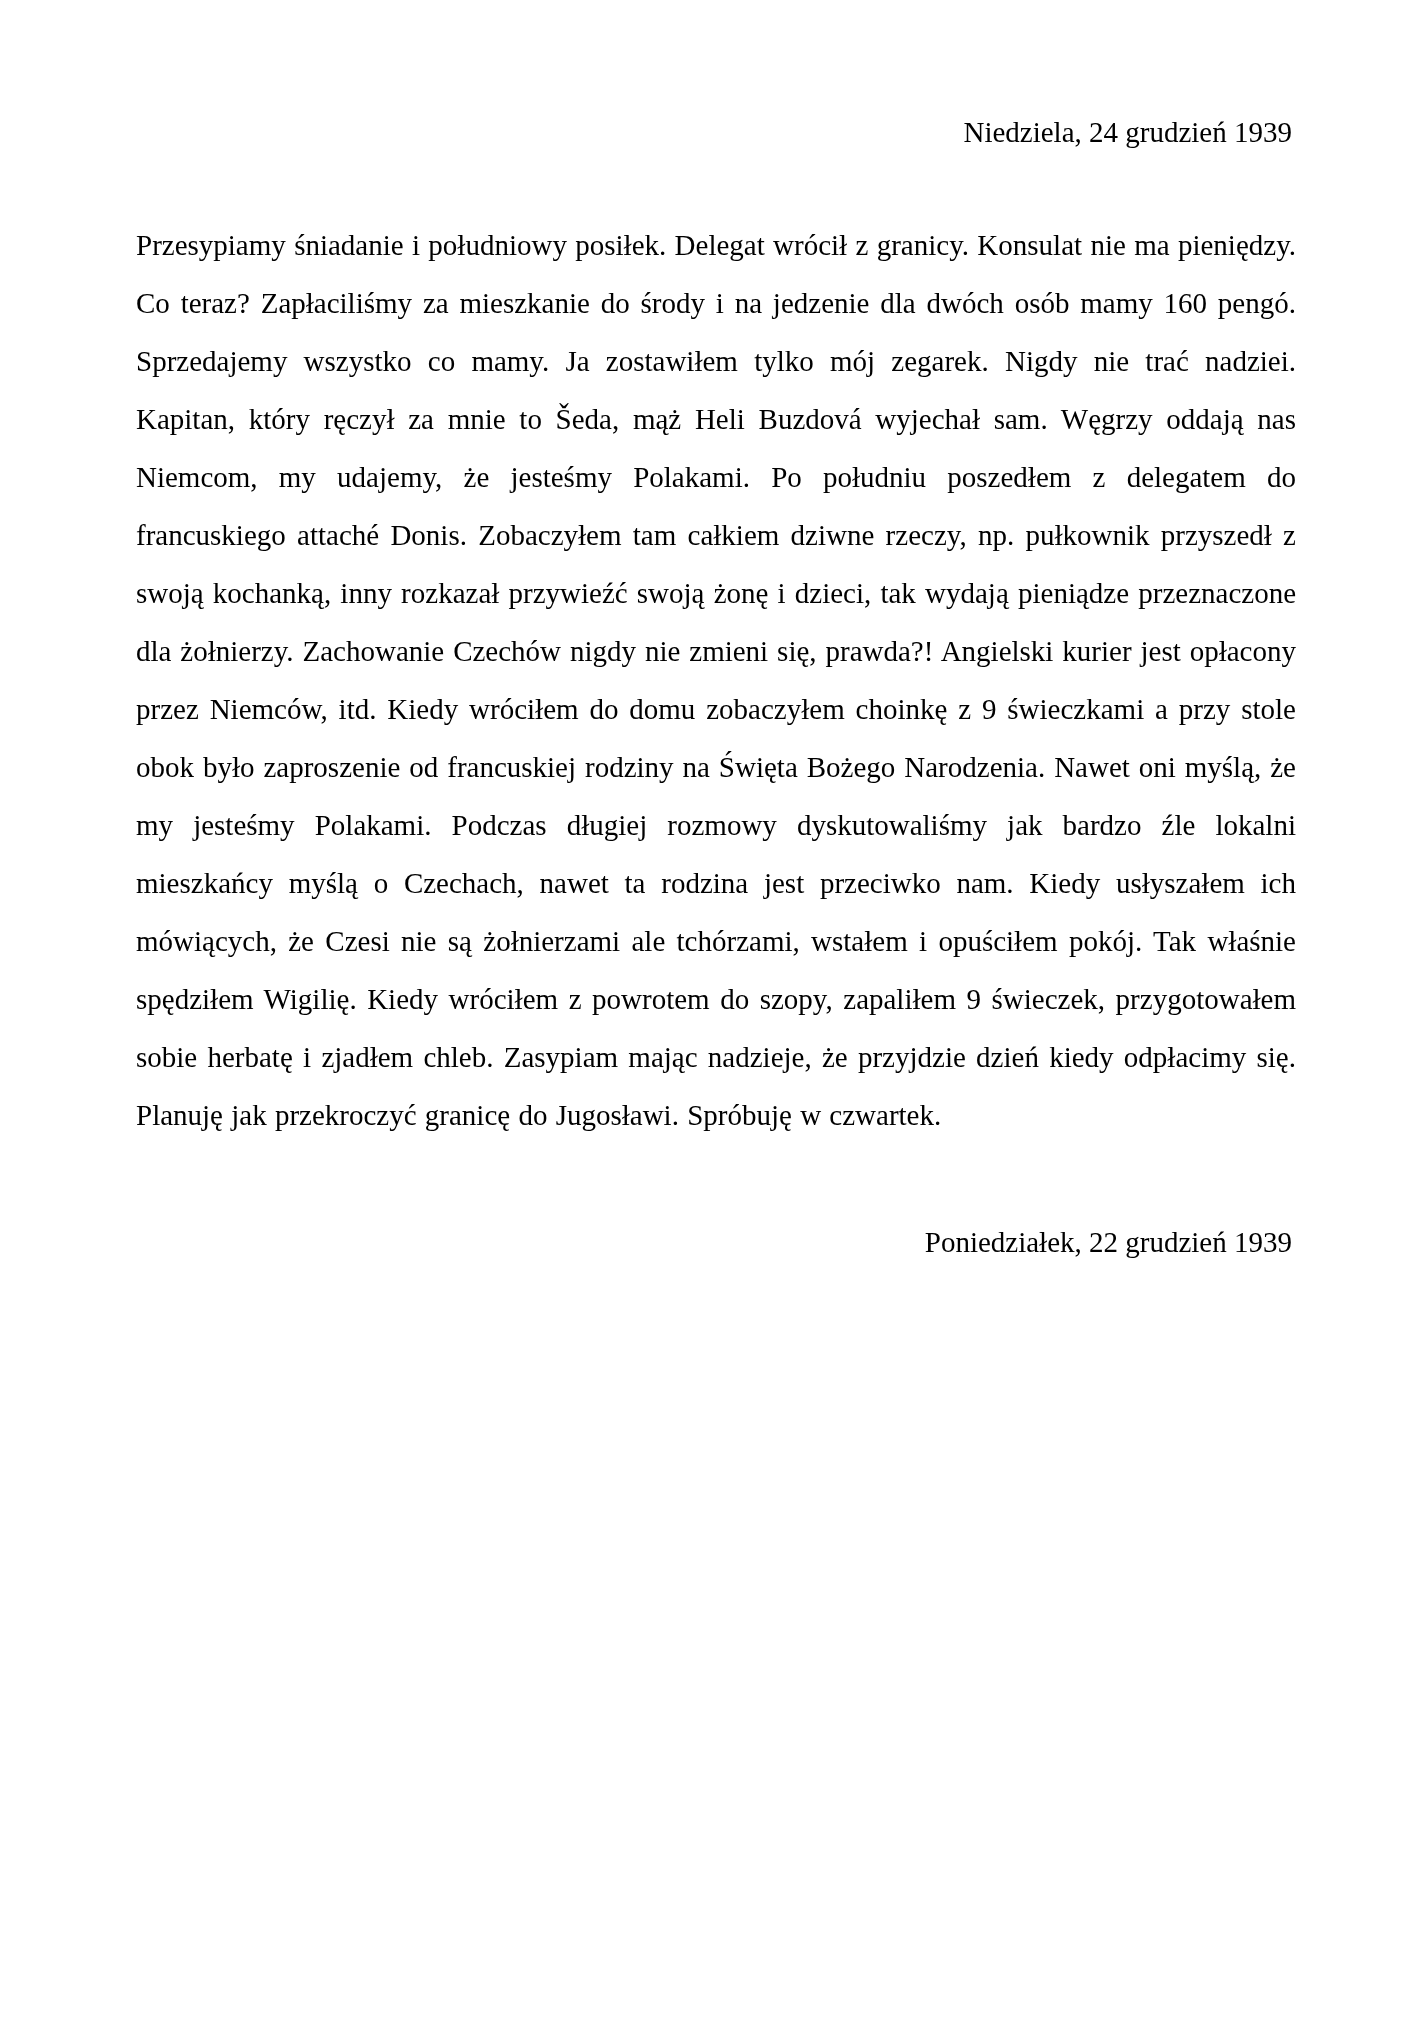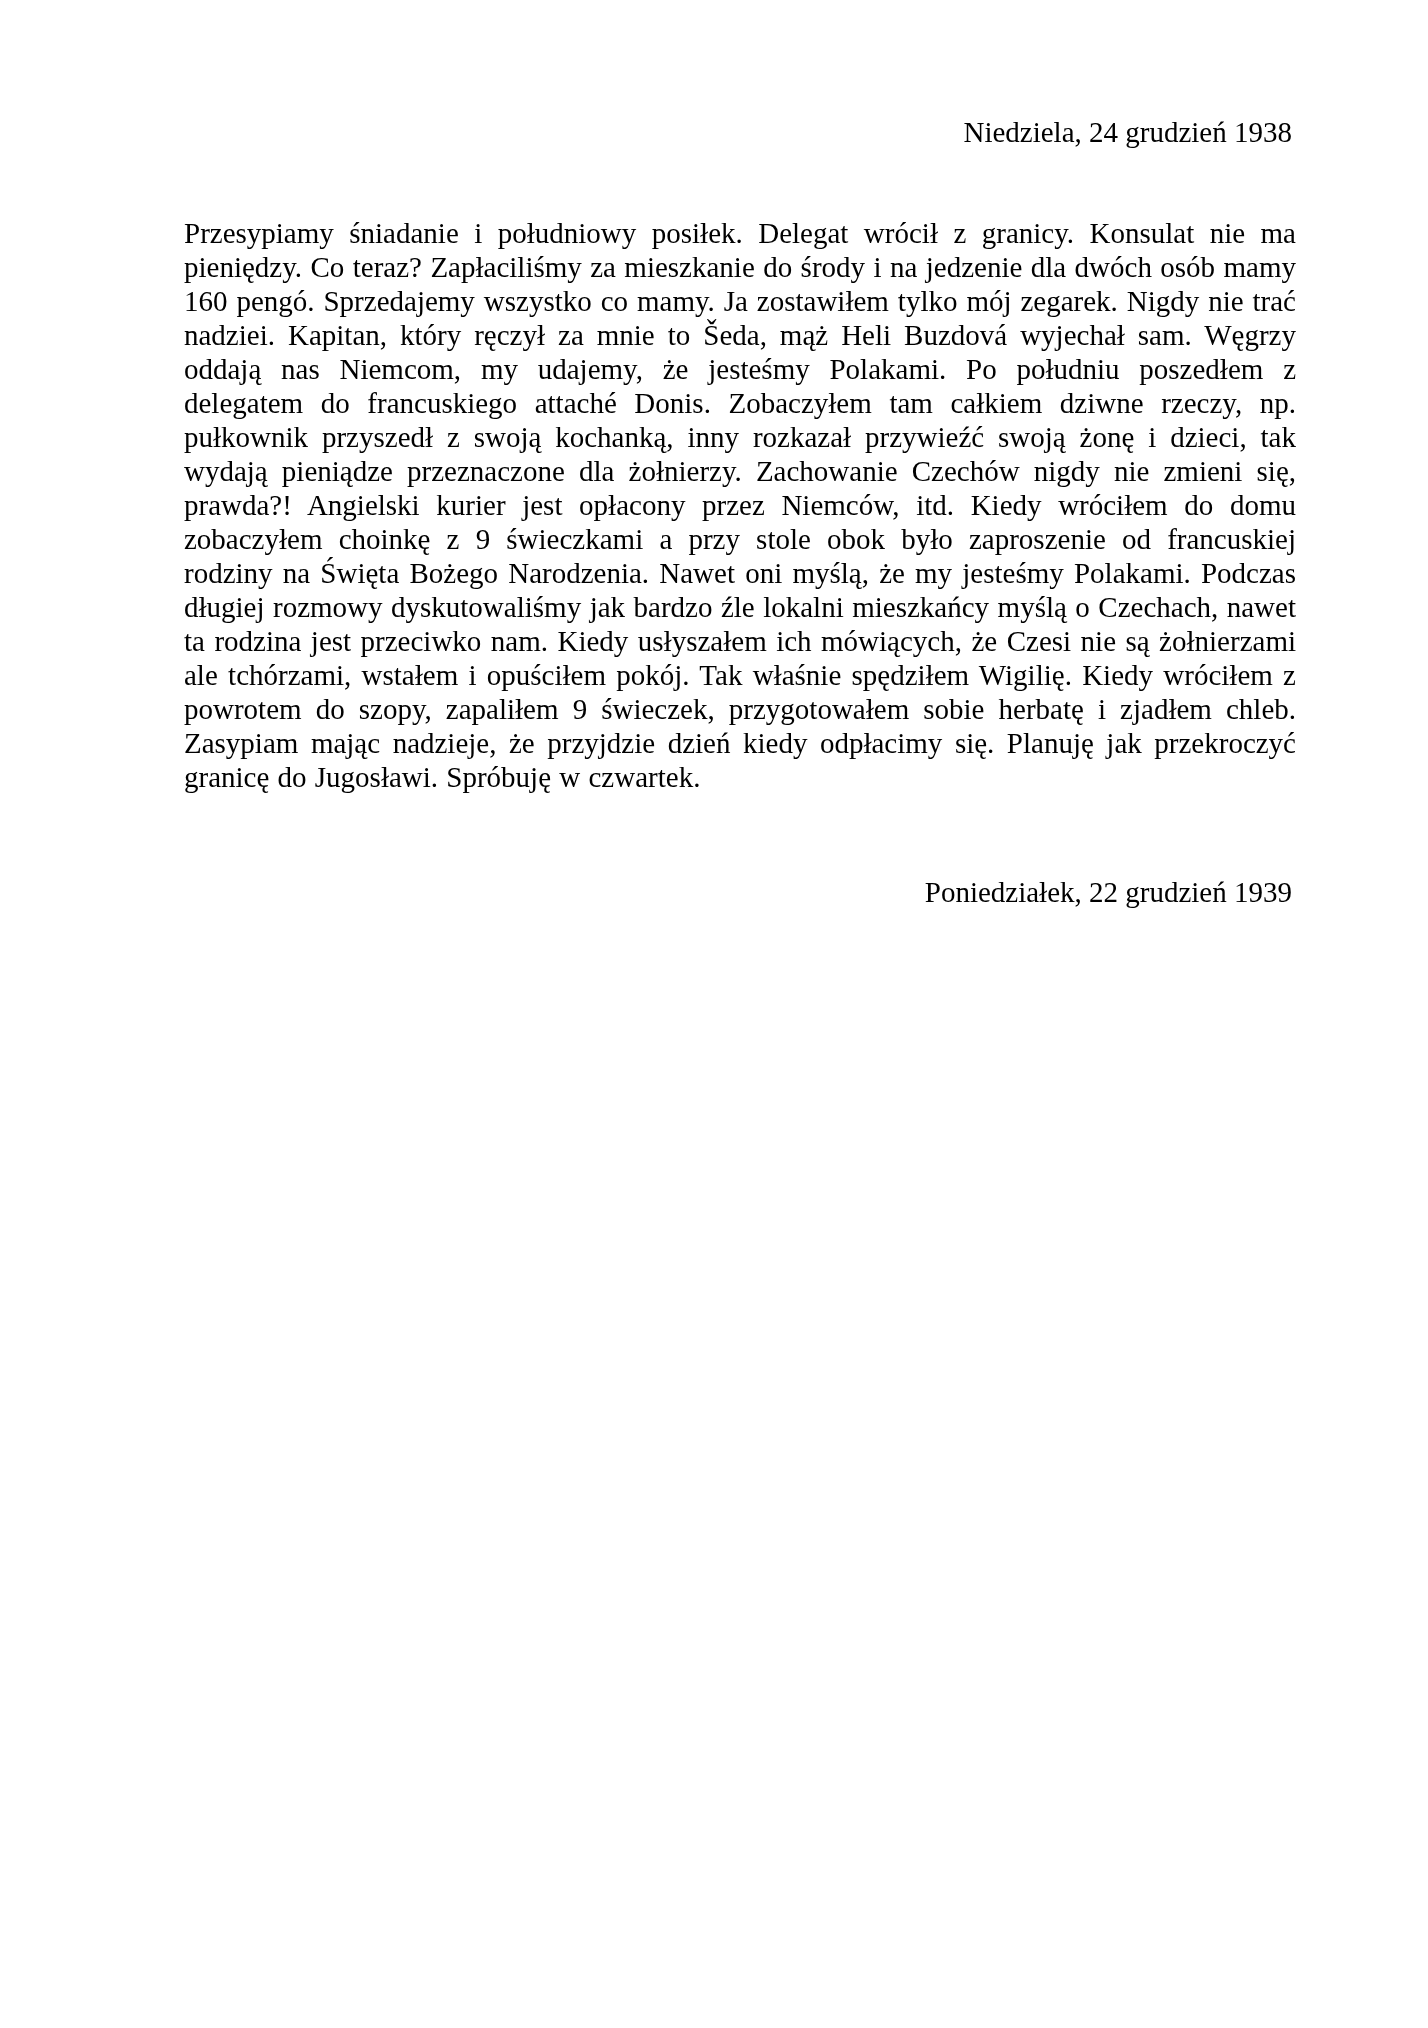--- a/index.html
+++ b/index.html
@@ -29,34 +29,33 @@
     font-size: 29px;
     line-height: 40px;
     text-align: right;
     padding-right: 4px;
     margin-bottom: 64px;
     white-space: nowrap;
   }
 
   .entry-body {
     font-size: 29px;
-    line-height: 34px;
+    line-height: 58px;
     text-align: justify;
     text-justify: inter-word;
     word-spacing: 1px;
-    margin-left: 48px;
   }
 </style>
 </head>
 <body>
 
 <div class="document-page">
 
   <div class="entry">
-    <div class="entry-date">Niedziela, 24 grudzień 1938</div>
+    <div class="entry-date">Niedziela, 24 grudzień 1939</div>
     <p class="entry-body">Przesypiamy śniadanie i południowy posiłek. Delegat wrócił z granicy. Konsulat nie ma pieniędzy. Co teraz? Zapłaciliśmy za mieszkanie do środy i na jedzenie dla dwóch osób mamy 160 pengó. Sprzedajemy wszystko co mamy. Ja zostawiłem tylko mój zegarek. Nigdy nie trać nadziei. Kapitan, który ręczył za mnie to Šeda, mąż Heli Buzdová wyjechał sam. Węgrzy oddają nas Niemcom, my udajemy, że jesteśmy Polakami. Po południu poszedłem z delegatem do francuskiego attaché Donis. Zobaczyłem tam całkiem dziwne rzeczy, np. pułkownik przyszedł z swoją kochanką, inny rozkazał przywieźć swoją żonę i dzieci, tak wydają pieniądze przeznaczone dla żołnierzy. Zachowanie Czechów nigdy nie zmieni się, prawda?! Angielski kurier jest opłacony przez Niemców, itd. Kiedy wróciłem do domu zobaczyłem choinkę z 9 świeczkami a przy stole obok było zaproszenie od francuskiej rodziny na Święta Bożego Narodzenia. Nawet oni myślą, że my jesteśmy Polakami. Podczas długiej rozmowy dyskutowaliśmy jak bardzo źle lokalni mieszkańcy myślą o Czechach, nawet ta rodzina jest przeciwko nam. Kiedy usłyszałem ich mówiących, że Czesi nie są żołnierzami ale tchórzami, wstałem i opuściłem pokój. Tak właśnie spędziłem Wigilię. Kiedy wróciłem z powrotem do szopy, zapaliłem 9 świeczek, przygotowałem sobie herbatę i zjadłem chleb. Zasypiam mając nadzieje, że przyjdzie dzień kiedy odpłacimy się. Planuję jak przekroczyć granicę do Jugosławi. Spróbuję w czwartek.</p>
   </div>
 
   <div class="entry">
     <div class="entry-date">Poniedziałek, 22 grudzień 1939</div>
   </div>
 
 </div>
 
 </body></html>

